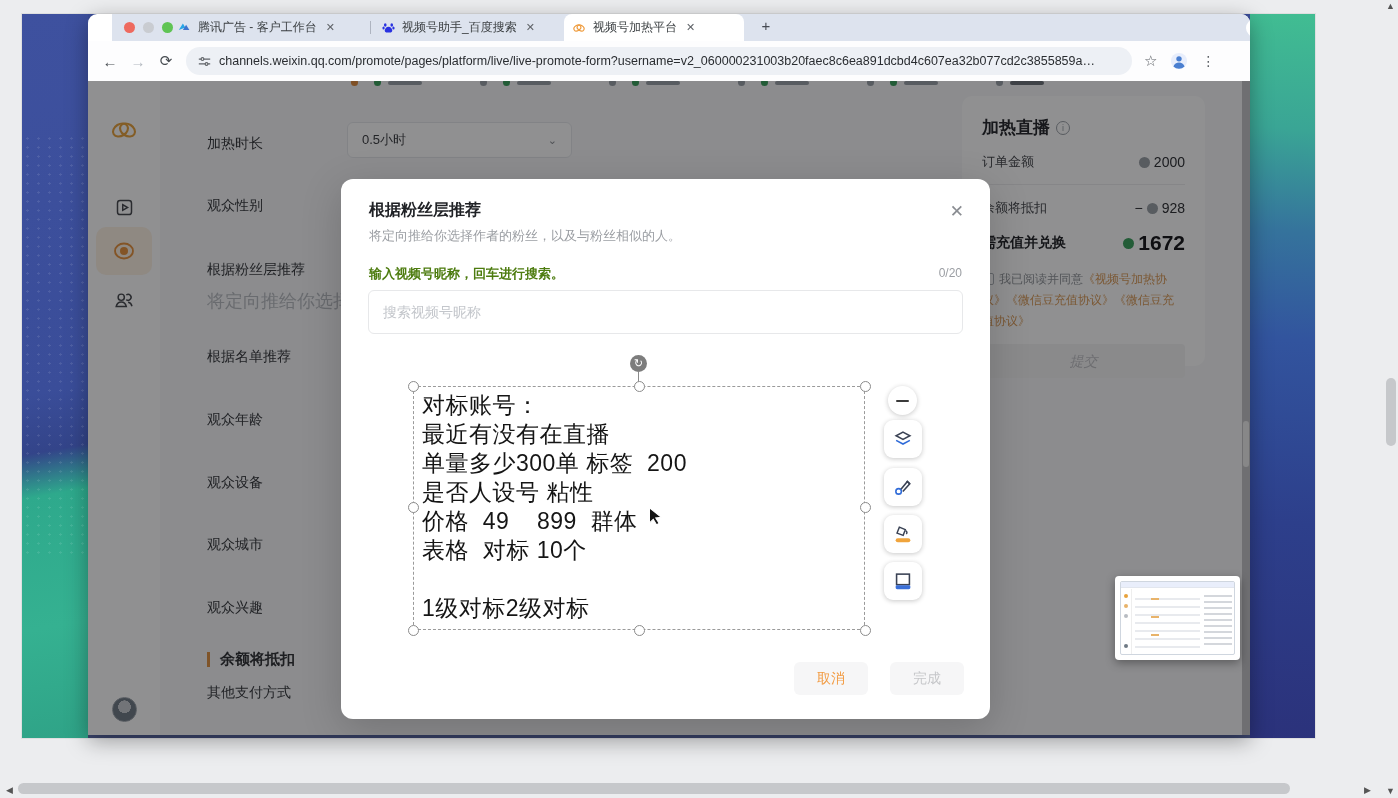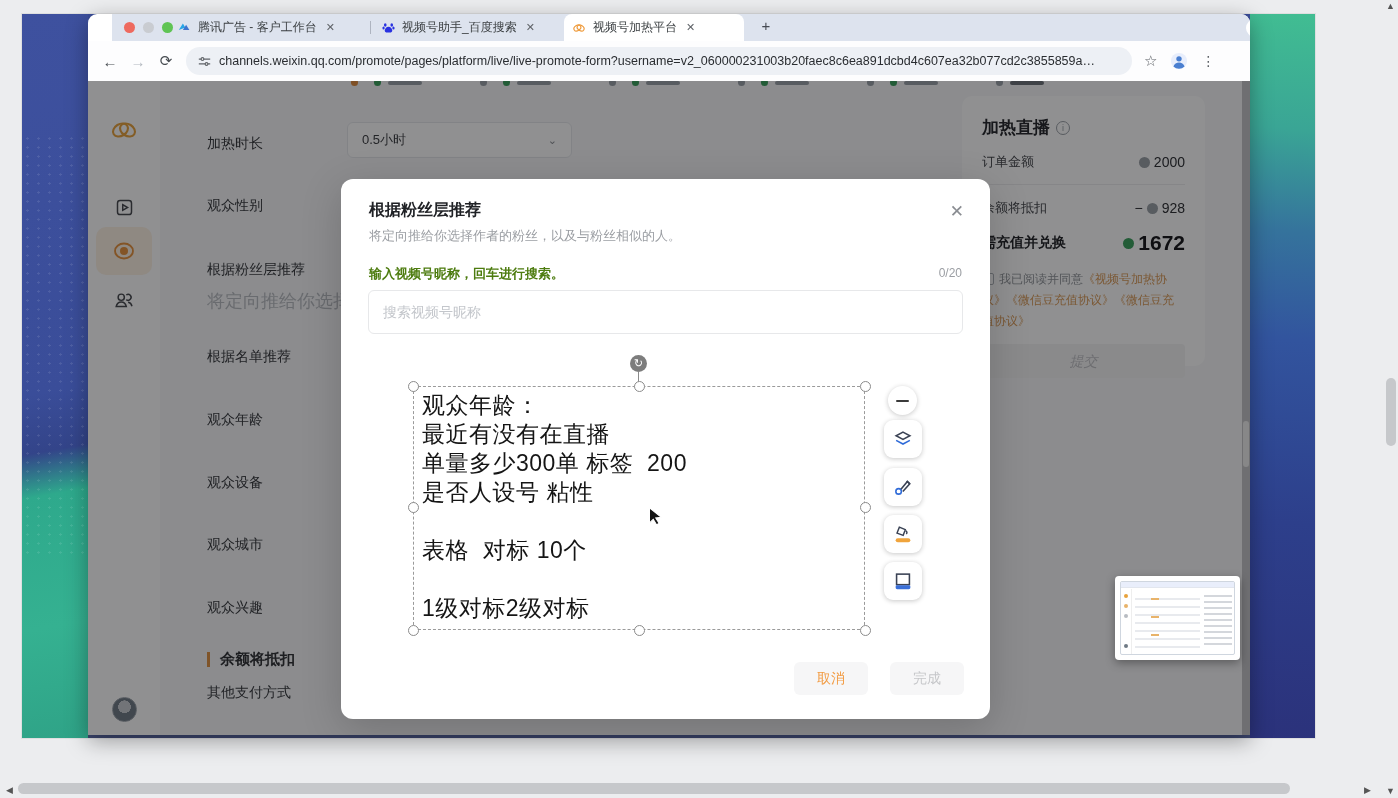--- a/index.html
+++ b/index.html
@@ -334,21 +334,21 @@
       <div class="rot-line"></div>
       <div class="rot">↻</div>
       <span class="handle" style="left:320px; top:300px"></span>
       <span class="handle" style="left:546px; top:300px"></span>
       <span class="handle" style="left:772px; top:300px"></span>
       <span class="handle" style="left:320px; top:421px"></span>
       <span class="handle" style="left:772px; top:421px"></span>
       <span class="handle" style="left:320px; top:544px"></span>
       <span class="handle" style="left:546px; top:544px"></span>
       <span class="handle" style="left:772px; top:544px"></span>
-      <div id="anno-text"><span>观众年龄：</span><br><span>最近有没有在直播</span><br><span>单量多少300单 标签  200</span><br><span>是否人设号 粘性</span><br><br><span>表格  对标 10个</span><br><span></span><br><span>1级对标2级对标</span></div>
+      <div id="anno-text"><span>对标账号：</span><br><span>最近有没有在直播</span><br><span>单量多少300单 标签  200</span><br><span>是否人设号 粘性</span><br><span>价格  49    899  群体</span><br><span>表格  对标 10个</span><br><span></span><br><span>1级对标2级对标</span></div>
 
       <div class="tool round" style="top:305px">
           <span class="minus-bar"></span>
         </div>
       <div class="tool" style="top:339px">
         <svg width="22" height="22" viewBox="0 0 24 24" fill="none">
             <path d="M12 4.5l7.5 4L12 12.5l-7.5-4z" stroke="#3a4254" stroke-width="1.7"></path>
             <path d="M4.5 13.5l7.5 4 7.5-4" stroke="#2f6bd8" stroke-width="1.7"></path>
           </svg>
       </div>

